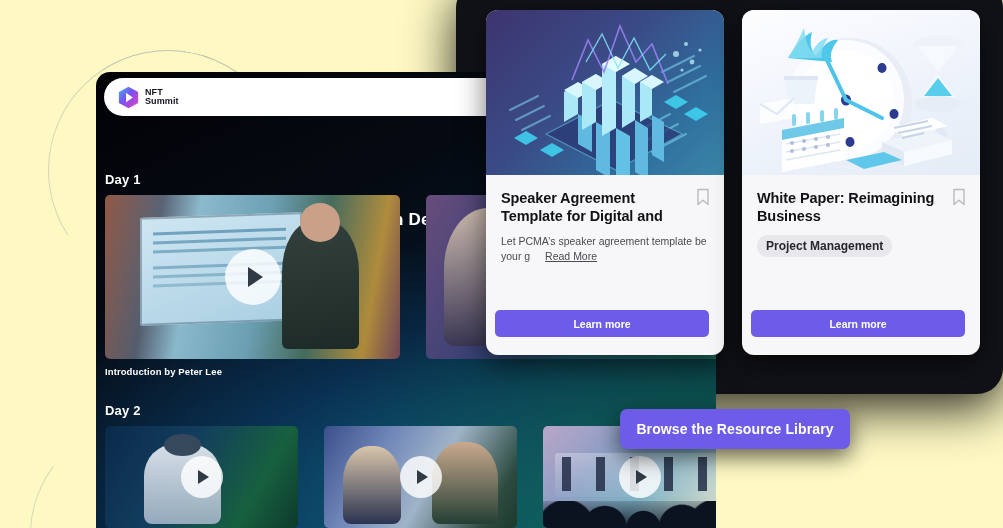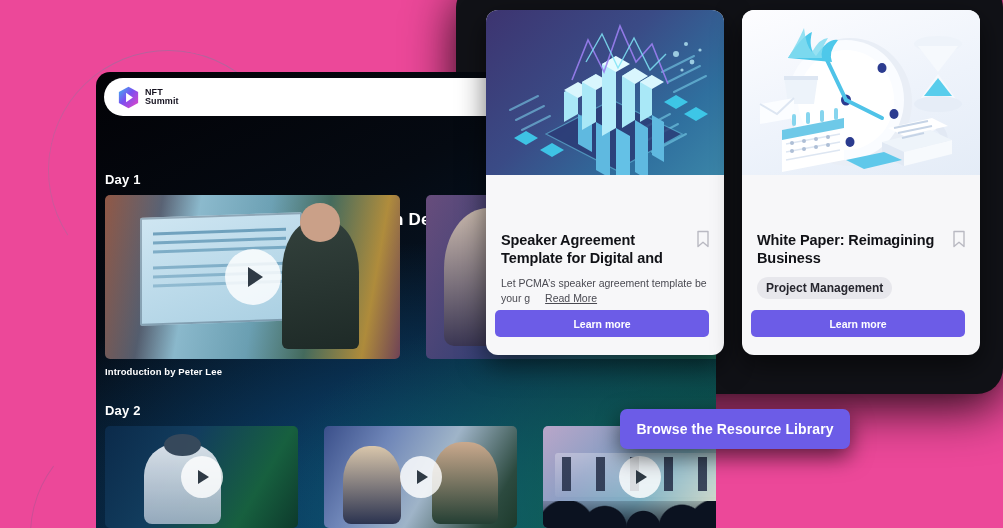--- a/index.html
+++ b/index.html
@@ -2,21 +2,21 @@
 <html><head>
 <meta charset="utf-8">
 <style>
   * { box-sizing: border-box; margin: 0; padding: 0; }
   html, body {
     width: 1003px; height: 528px;
     background: #000000;
     font-family: "Liberation Sans", sans-serif;
     overflow: hidden;
   }
-  #stage { position: relative; width: 1003px; height: 528px; background: #ec4899; }
+  #stage { position: relative; width: 1003px; height: 528px; background: #fef9c3; }
 
   
   .arc {
     position: absolute; border-radius: 50%;
     border: 1px solid rgba(110,120,150,0.30);
     pointer-events: none;
   }
   .arc-tl { left: 48px; top: 50px; width: 240px; height: 240px;
             border-color: transparent; border-top-color: rgba(120,130,160,.45);
             border-left-color: rgba(120,130,160,.30); transform: rotate(12deg); }
@@ -159,21 +159,21 @@
   #card-1 { left: 486px; top: 10px; width: 238px; height: 345px; }
   #card-2 { left: 742px; top: 10px; width: 238px; height: 345px; }
 
   .rcard-media { height: 165px; position: relative; overflow: hidden; }
 
   .media-chart {
     background: linear-gradient(135deg,#3d3470 0%, #3a4b86 42%, #2f6f9e 75%, #3b86a8 100%);
   }
   .media-clock { background: linear-gradient(160deg,#fdfdff 0%, #eef3fb 55%, #e4ecf7 100%); }
 
-  .rcard-body { flex: 1; padding: 14px 15px 0 15px; position: relative; margin-top: 42px; }
+  .rcard-body { flex: 1; padding: 14px 15px 0 15px; position: relative; }
   .rcard-title {
     font-size: 14.5px; line-height: 18px; font-weight: 700; color: #111217;
     padding-right: 22px; letter-spacing: -.1px;
   }
   .bookmark-btn { position: absolute; right: 13px; top: 13px; width: 16px; height: 18px; }
   .rcard-desc { margin-top: 9px; font-size: 10.5px; line-height: 15px; color: #4a4a52; }
   .read-more { color: #4a4a52; text-decoration: underline; padding-left: 12px; }
   .tag {
     display: inline-block; margin-top: 10px; padding: 4px 9px; border-radius: 11px;
     background: #e7e7ec; color: #26262e; font-size: 12px; font-weight: 700;

